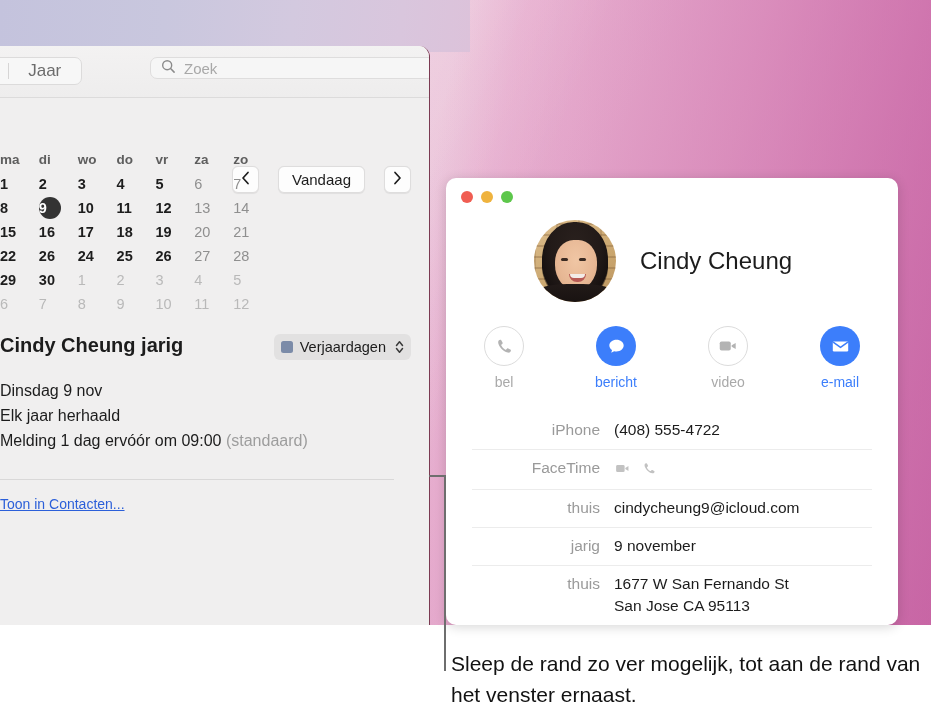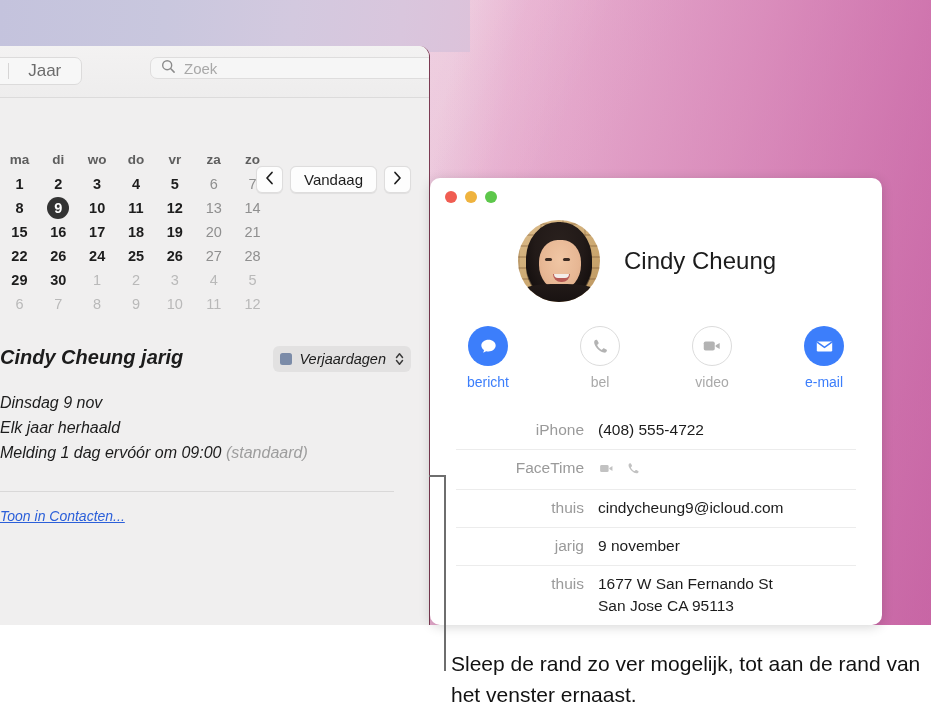--- a/index.html
+++ b/index.html
@@ -71,47 +71,47 @@
     position: absolute; left: 168px; top: 11px; width: 285px; height: 22px;
     background: #f6f6f6; border: 1px solid #dedddd; border-radius: 7px;
     display: flex; align-items: center; padding-left: 10px; gap: 8px;
   }
   .search-ph { font-size: 15px; color: #a8a8a8; }
 
   .cal-body { position: relative; padding: 0 18px; }
 
   .nav-row {
     position: absolute; right: 18px; top: 14px;
-    display: flex; align-items: center; gap: 7px;
+    display: flex; align-items: center; gap: 19px;
   }
   .nav-btn {
     background: #fdfdfd; border: 1px solid #dedddd; border-radius: 6px;
     height: 27px; display:flex; align-items:center; justify-content:center;
     box-shadow: 0 0.5px 1px rgba(0,0,0,0.07);
   }
   .nav-arrow { width: 27px; }
   .nav-today { padding: 0 13px; font-size: 15px; color: #1d1d1d; }
 
   .dow-row, .date-row {
     display: grid; grid-template-columns: repeat(7, 1fr);
-    text-align: center; width: 272px; margin-left: 0px;
+    text-align: left; width: 272px; margin-left: 0px;
   }
   .dow-row { margin-top: 54px; }
   .dow { font-size: 13.5px; color: #5e5e5e; font-weight: 600; padding-bottom: 5px; }
   .date-row { height: 24px; align-items: center; }
   .dcell { font-size: 14.5px; color: #1d1d1d; font-weight: 600; position: relative; }
   .dcell.dim { color: #b9b9b9; font-weight: 500; }
   .dcell.wknd { color: #8f8f8f; font-weight: 500; }
   .dcell.sel span {
     display:inline-block; width:22px; height:22px; line-height:22px;
     border-radius: 50%; background: #333333; color: #ffffff;
   }
 
   
-  .evt { margin-top: 28px; position: relative; font-style: italic; }
+  .evt { margin-top: 16px; position: relative; }
   .evt-title {
     font-size: 20px; font-weight: 700; color: #1c1c1c; line-height: 26px;
     max-width: 235px;
   }
   .cal-chip {
     position: absolute; right: 0px; top: 2px;
     background: #e2e1e1; border-radius: 6px; height: 26px;
     display:flex; align-items:center; gap:7px; padding: 0 7px;
   }
   .cal-swatch { width: 12px; height: 12px; border-radius: 2.5px; background: #7b8ba8; }
@@ -123,21 +123,21 @@
   .evt-line .muted { color: #9d9d9d; }
 
   .evt-sep { margin-top: 26px; height:1px; background:#d9d8d8; width: 394px; }
   .evt-link {
     margin-top: 16px; font-size: 14px; color: #2b5fd9;
     text-decoration: underline; display:inline-block;
   }
 
   
   .contact-window {
-    position: absolute; left: 430px; top: 178px; width: 452px; height: 447px;
+    position: absolute; left: 446px; top: 178px; width: 452px; height: 447px;
     background: #ffffff; border-radius: 10px;
     box-shadow: 0 2px 12px rgba(0,0,0,0.16);
     overflow: hidden;
   }
   .tl-row { position: absolute; left: 15px; top: 13px; display:flex; gap: 8px; }
   .tl { width: 12px; height: 12px; border-radius: 50%; }
   .tl.r { background: #f05d52; }
   .tl.y { background: #efb33e; }
   .tl.g { background: #5dc74b; }
 
@@ -380,35 +380,35 @@
         <div class="av-mouth"></div>
         <div class="av-teeth"></div>
         <div class="av-shoulder"></div>
       </div>
       <div class="contact-name">Cindy Cheung</div>
     </div>
 
     <div class="actions">
 
       <div class="action">
+        <div class="act-circle off">
+          <svg width="19" height="19" viewBox="0 0 24 24">
+              <path d="M6.6 3.4c-.7 0-1.4.4-1.9 1.1-.8 1.1-.9 2.6-.3 4.2 1 2.8 3 5.6 5.4 7.6 2.1 1.8 4.5 3.1 6.5 3.4 1.3.2 2.4-.1 3.1-1 .5-.6.8-1.3.7-1.9-.1-.4-.3-.6-.8-.9l-2.5-1.4c-.6-.3-1.2-.2-1.7.3l-1 1c-.3.3-.7.4-1.1.2-1.1-.6-2.2-1.5-3.1-2.5-.8-.9-1.5-1.9-1.9-2.8-.2-.4-.1-.8.2-1.1l1-.9c.5-.5.6-1.1.3-1.7L8.1 4.4c-.3-.5-.6-.8-1-.9-.2-.1-.3-.1-.5-.1z" fill="#b3b3b3"></path>
+            </svg>
+        </div>
+        <div class="act-label off">bel</div>
+      </div>
+
+      <div class="action">
         <div class="act-circle on">
           <svg width="21" height="21" viewBox="0 0 24 24">
               <path d="M12 4.3c-4.6 0-8.2 2.9-8.2 6.6 0 2.1 1.2 4 3.1 5.2l-.9 2.9 3.3-1.7c.85.2 1.8.3 2.7.3 4.6 0 8.2-2.9 8.2-6.7S16.6 4.3 12 4.3z" fill="#ffffff"></path>
             </svg>
         </div>
         <div class="act-label on">bericht</div>
-      </div>
-
-      <div class="action">
-        <div class="act-circle off">
-          <svg width="19" height="19" viewBox="0 0 24 24">
-              <path d="M6.6 3.4c-.7 0-1.4.4-1.9 1.1-.8 1.1-.9 2.6-.3 4.2 1 2.8 3 5.6 5.4 7.6 2.1 1.8 4.5 3.1 6.5 3.4 1.3.2 2.4-.1 3.1-1 .5-.6.8-1.3.7-1.9-.1-.4-.3-.6-.8-.9l-2.5-1.4c-.6-.3-1.2-.2-1.7.3l-1 1c-.3.3-.7.4-1.1.2-1.1-.6-2.2-1.5-3.1-2.5-.8-.9-1.5-1.9-1.9-2.8-.2-.4-.1-.8.2-1.1l1-.9c.5-.5.6-1.1.3-1.7L8.1 4.4c-.3-.5-.6-.8-1-.9-.2-.1-.3-.1-.5-.1z" fill="#b3b3b3"></path>
-            </svg>
-        </div>
-        <div class="act-label off">bel</div>
       </div>
 
       <div class="action">
         <div class="act-circle off">
           <svg width="22" height="22" viewBox="0 0 24 24">
               <rect x="3" y="7" width="12" height="10" rx="2" fill="#b3b3b3"></rect>
               <path d="M16 11.2l4.4-2.6v6.8L16 12.8z" fill="#b3b3b3"></path>
             </svg>
         </div>
         <div class="act-label off">video</div>

